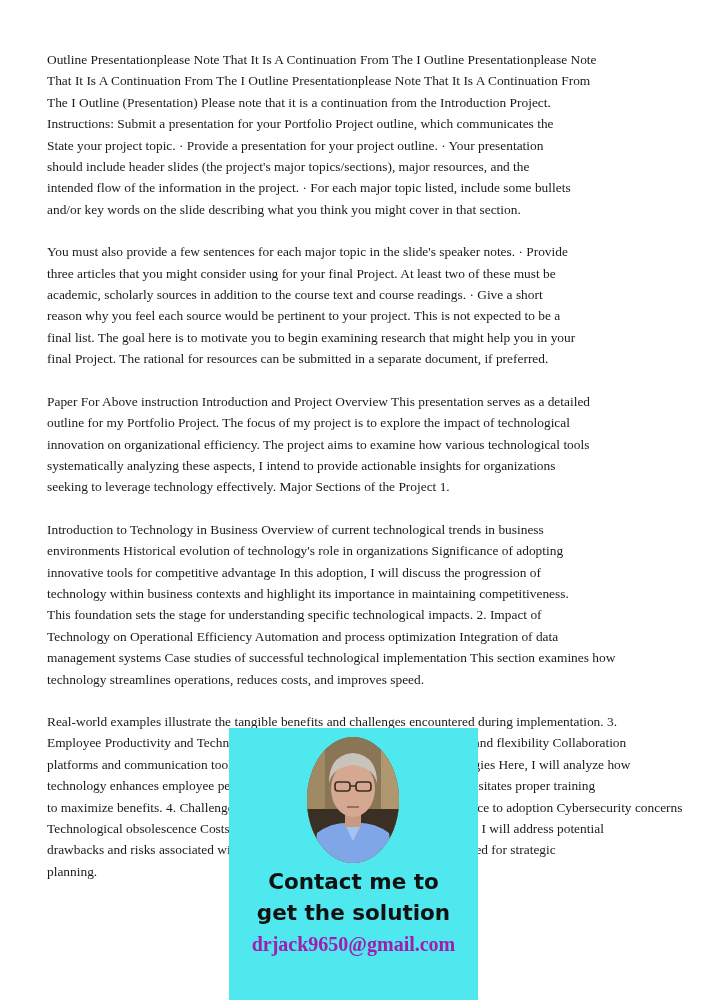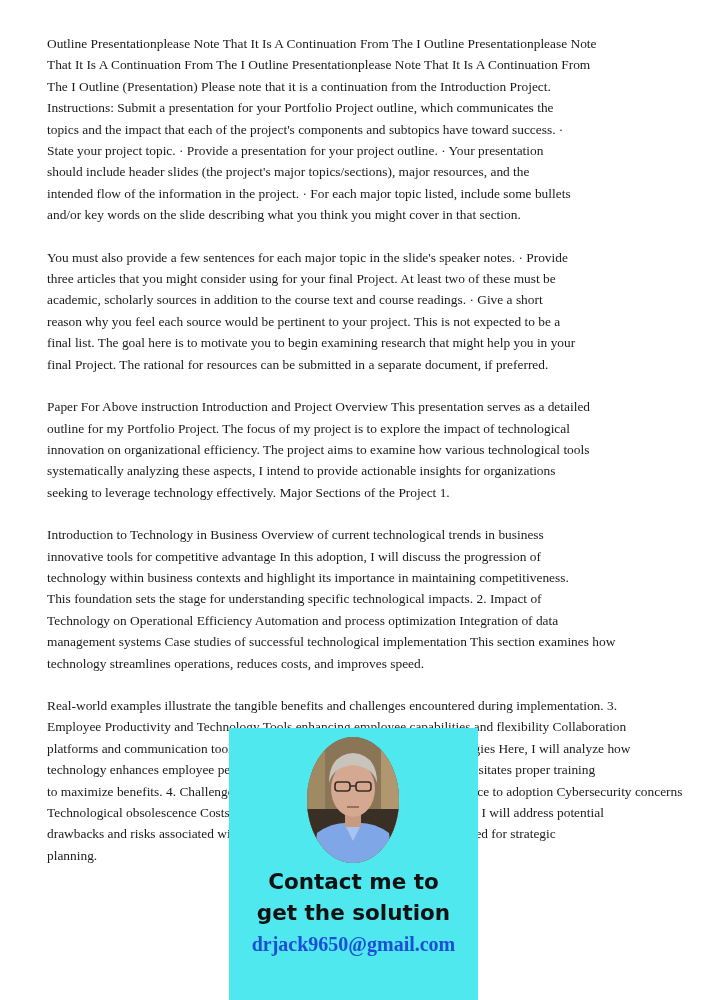--- a/index.html
+++ b/index.html
@@ -15,21 +15,21 @@
       font-family: "Liberation Serif", "DejaVu Serif", serif;
       color: #1a1a1a;
     }
     .page {
       position: absolute;
       left: 47px;
       top: 33px;
       width: 640px;
     }
     .para {
-      margin: 0 0 21px 0;
+      margin: 16px 0 21px 0;
     }
     .line {
       display: block;
       font-size: 13.4px;
       line-height: 21.4px;
       white-space: nowrap;
     }
     .promo {
       position: absolute;
       left: 229px;
@@ -67,33 +67,32 @@
     }
     .promo-email {
       position: absolute;
       left: 0;
       top: 202px;
       width: 100%;
       font-family: "Liberation Serif", "DejaVu Serif", serif;
       font-weight: bold;
       font-size: 20px;
       line-height: 28px;
-      color: #1d4ed8;
+      color: #a21caf;
     }
   </style>
 </head>
 <body>
 
 <div class="page">
   <div class="para">
     <span class="line">Outline Presentationplease Note That It Is A Continuation From The I Outline Presentationplease Note</span>
     <span class="line">That It Is A Continuation From The I Outline Presentationplease Note That It Is A Continuation From</span>
     <span class="line">The I Outline (Presentation) Please note that it is a continuation from the Introduction Project.</span>
     <span class="line">Instructions: Submit a presentation for your Portfolio Project outline, which communicates the</span>
-    <span class="line">topics and the impact that each of the project's components and subtopics have toward success. ·</span>
     <span class="line">State your project topic. · Provide a presentation for your project outline. · Your presentation</span>
     <span class="line">should include header slides (the project's major topics/sections), major resources, and the</span>
     <span class="line">intended flow of the information in the project. · For each major topic listed, include some bullets</span>
     <span class="line">and/or key words on the slide describing what you think you might cover in that section.</span>
   </div>
 
   <div class="para">
     <span class="line">You must also provide a few sentences for each major topic in the slide's speaker notes. · Provide</span>
     <span class="line">three articles that you might consider using for your final Project. At least two of these must be</span>
     <span class="line">academic, scholarly sources in addition to the course text and course readings. · Give a short</span>
@@ -105,20 +104,21 @@
   <div class="para">
     <span class="line">Paper For Above instruction Introduction and Project Overview This presentation serves as a detailed</span>
     <span class="line">outline for my Portfolio Project. The focus of my project is to explore the impact of technological</span>
     <span class="line">innovation on organizational efficiency. The project aims to examine how various technological tools</span>
     <span class="line">systematically analyzing these aspects, I intend to provide actionable insights for organizations</span>
     <span class="line">seeking to leverage technology effectively. Major Sections of the Project 1.</span>
   </div>
 
   <div class="para">
     <span class="line">Introduction to Technology in Business Overview of current technological trends in business</span>
+    <span class="line">environments Historical evolution of technology's role in organizations Significance of adopting</span>
     <span class="line">innovative tools for competitive advantage In this adoption, I will discuss the progression of</span>
     <span class="line">technology within business contexts and highlight its importance in maintaining competitiveness.</span>
     <span class="line">This foundation sets the stage for understanding specific technological impacts. 2. Impact of</span>
     <span class="line">Technology on Operational Efficiency Automation and process optimization Integration of data</span>
     <span class="line">management systems Case studies of successful technological implementation This section examines how</span>
     <span class="line">technology streamlines operations, reduces costs, and improves speed.</span>
   </div>
 
   <div class="para">
     <span class="line">Real-world examples illustrate the tangible benefits and challenges encountered during implementation. 3.</span>

